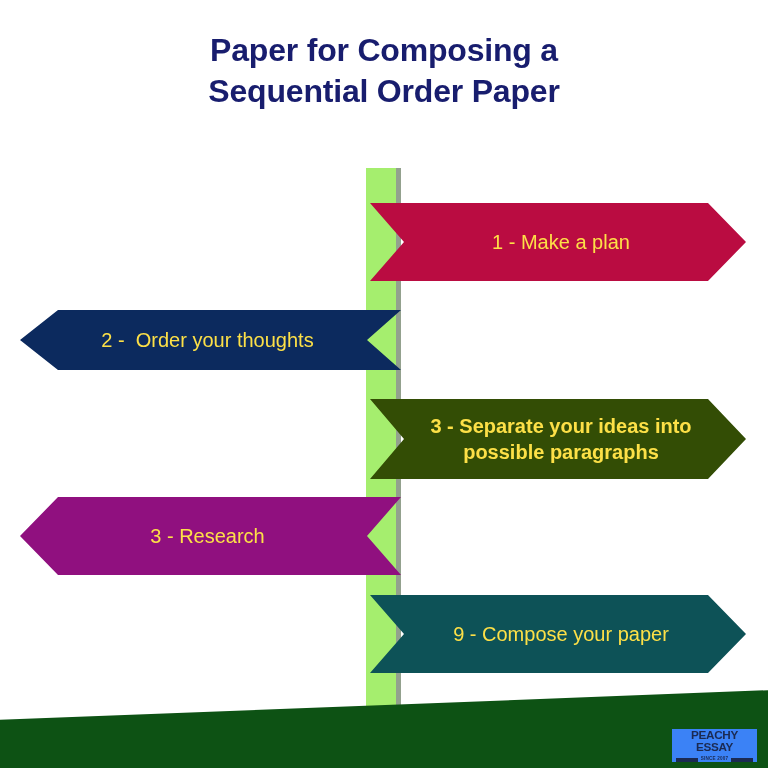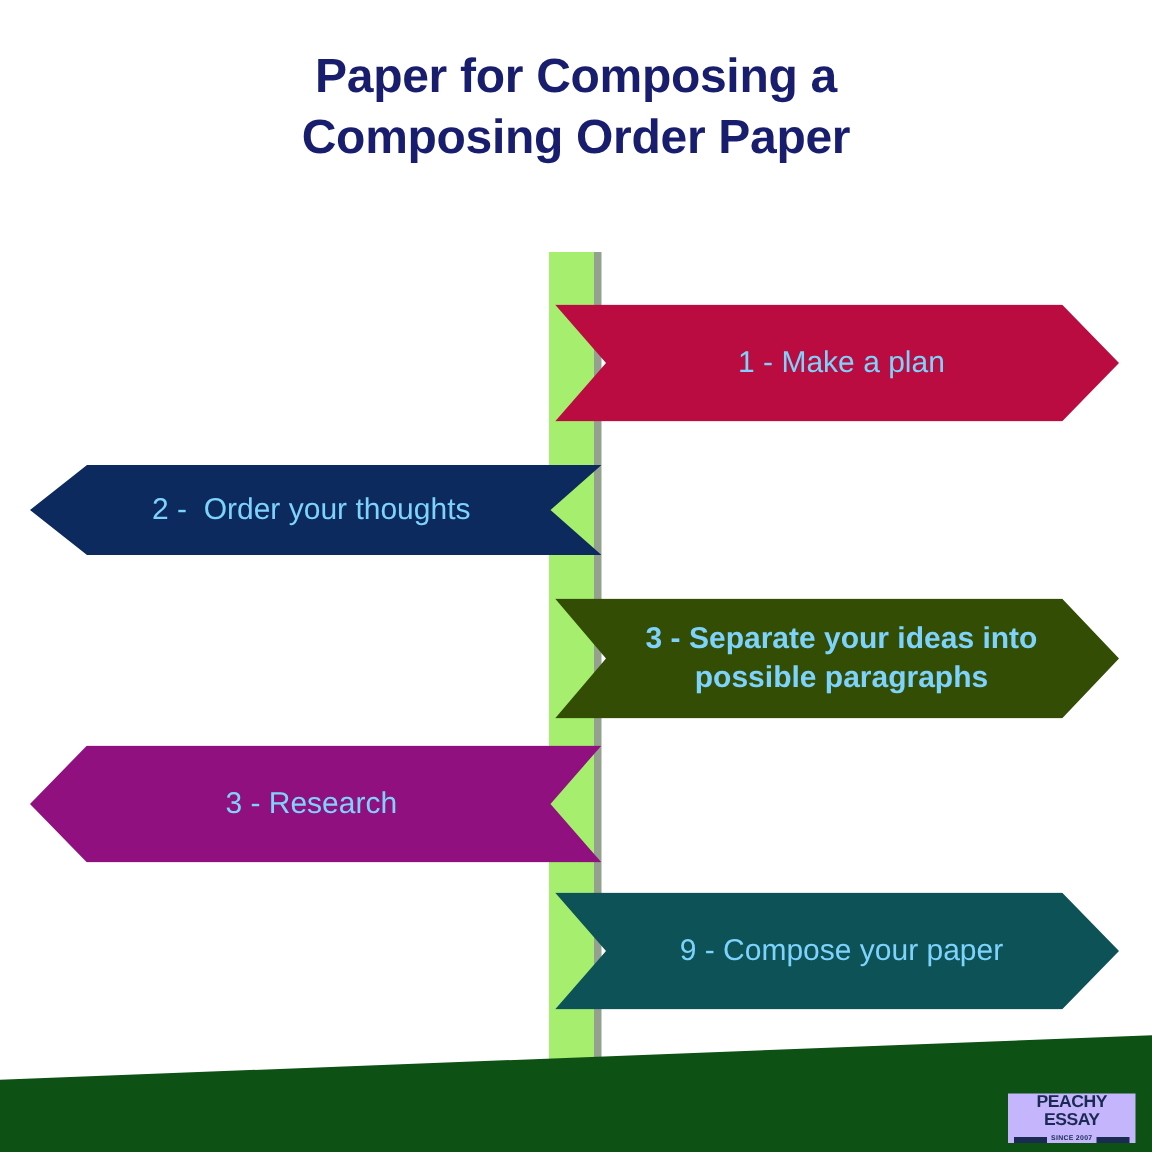--- a/index.html
+++ b/index.html
@@ -68,21 +68,21 @@
   
   .arrow {
     position: absolute;
     display: flex;
     align-items: center;
     box-sizing: border-box;
   }
   .arrow .atext {
     width: 100%;
     text-align: center;
-    color: #7dd3fc;
+    color: #fde047;
     font-size: 20px;
     line-height: 1.32;
     white-space: pre-wrap;
   }
 
   
   .arrow.right {
     clip-path: polygon(
       0 0,
       calc(100% - 38px) 0,
@@ -114,21 +114,21 @@
   #arrow-4 { left: 20px;  top: 497px; width: 381px; height: 78px; background: #90107f; justify-content: center; }
   #arrow-5 { left: 370px; top: 595px; width: 376px; height: 78px; background: #0d5257; }
 
   
   #logo {
     position: absolute;
     left: 672px;
     top: 729px;
     width: 85px;
     height: 33px;
-    background: #c4b5fd;
+    background: #3b82f6;
     box-sizing: border-box;
     padding: 3px 4px 2px 4px;
     display: flex;
     flex-direction: column;
     justify-content: center;
   }
   #logo-name {
     color: #1b2a52;
     font-size: 11.5px;
     font-weight: bold;
@@ -162,21 +162,21 @@
     line-height: 1;
   }
 </style>
 </head>
 <body>
 
 <div id="canvas">
 
   <div id="title">
     <span class="tline">Paper for Composing a</span>
-    <span class="tline">Composing Order Paper</span>
+    <span class="tline">Sequential Order Paper</span>
   </div>
 
   <div id="spine-green"></div>
   <div id="spine-rule"></div>
 
   <div id="arrow-1" class="arrow right">
     <span class="atext">1 - Make a plan</span>
   </div>
 
   <div id="arrow-2" class="arrow left">

